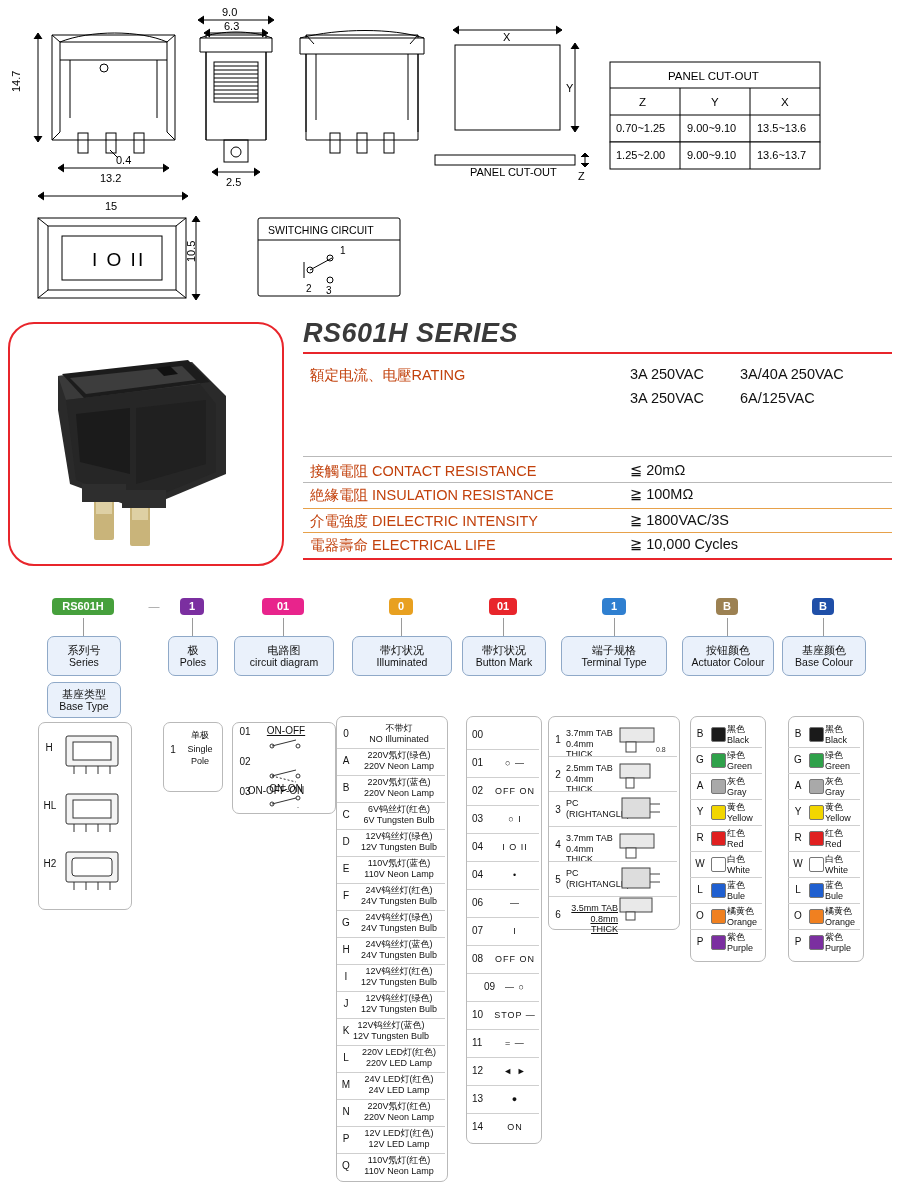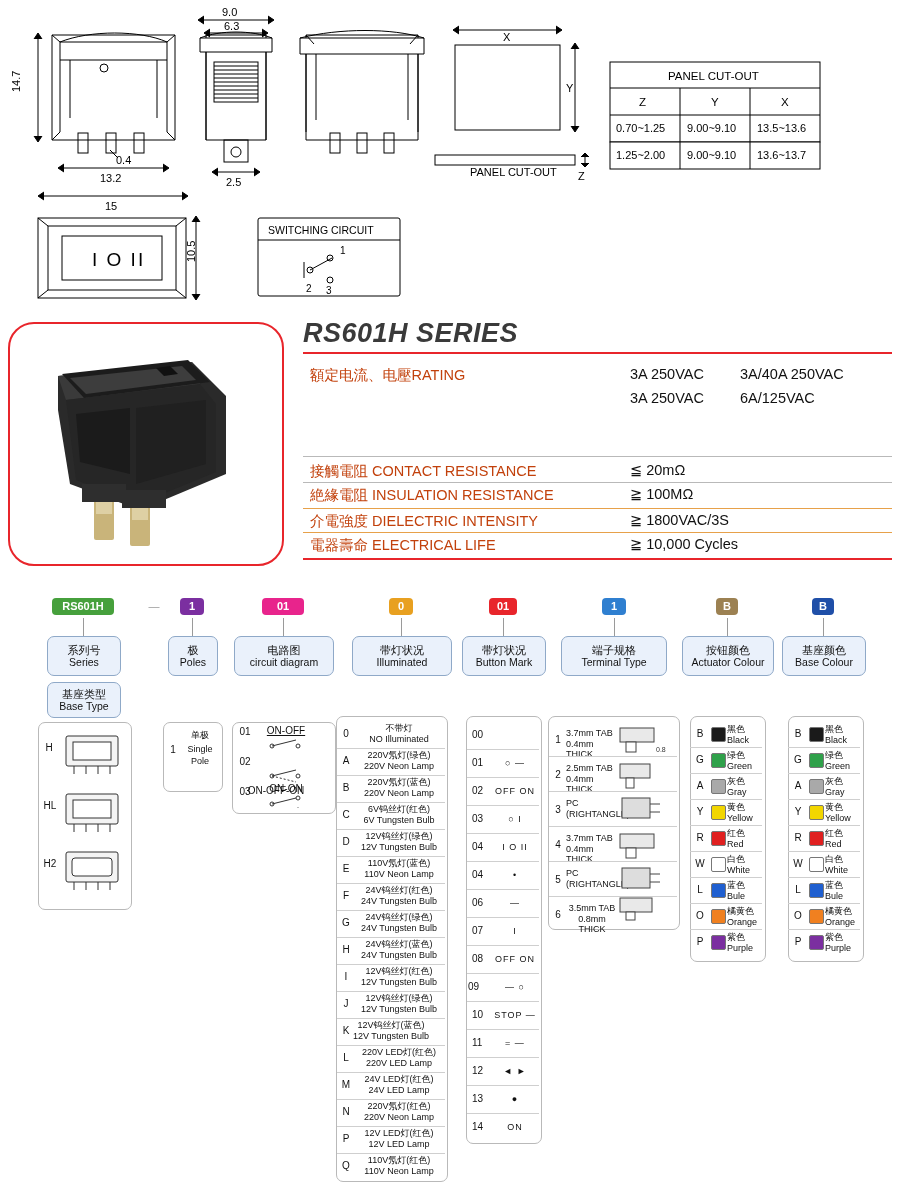--- a/index.html
+++ b/index.html
@@ -466,21 +466,21 @@
     <div class="rdiv" style="left:467px;top:889px;width:72px;"></div>
     <div class="code" style="left:468px;top:897px;width:18px;text-align:left;padding-left:4px;">06</div>
     <div class="rlabel" style="left:492px;top:898px;width:46px;font-size:9px;letter-spacing:1px;">—</div>
     <div class="rdiv" style="left:467px;top:917px;width:72px;"></div>
     <div class="code" style="left:468px;top:925px;width:18px;text-align:left;padding-left:4px;">07</div>
     <div class="rlabel" style="left:492px;top:926px;width:46px;font-size:9px;letter-spacing:1px;">I</div>
     <div class="rdiv" style="left:467px;top:945px;width:72px;"></div>
     <div class="code" style="left:468px;top:953px;width:18px;text-align:left;padding-left:4px;">08</div>
     <div class="rlabel" style="left:492px;top:954px;width:46px;font-size:9px;letter-spacing:1px;">OFF ON</div>
     <div class="rdiv" style="left:467px;top:973px;width:72px;"></div>
-    <div class="code" style="left:468px;top:981px;width:18px;text-align:left;padding-left:0;">09</div>
+    <div class="code" style="left:468px;top:981px;width:18px;text-align:left;padding-left:16px;">09</div>
     <div class="rlabel" style="left:492px;top:982px;width:46px;font-size:9px;letter-spacing:1px;">— ○</div>
     <div class="rdiv" style="left:467px;top:1001px;width:72px;"></div>
     <div class="code" style="left:468px;top:1009px;width:18px;text-align:left;padding-left:4px;">10</div>
     <div class="rlabel" style="left:492px;top:1010px;width:46px;font-size:9px;letter-spacing:1px;">STOP —</div>
     <div class="rdiv" style="left:467px;top:1029px;width:72px;"></div>
     <div class="code" style="left:468px;top:1037px;width:18px;text-align:left;padding-left:4px;">11</div>
     <div class="rlabel" style="left:492px;top:1038px;width:46px;font-size:9px;letter-spacing:1px;">= —</div>
     <div class="rdiv" style="left:467px;top:1057px;width:72px;"></div>
     <div class="code" style="left:468px;top:1065px;width:18px;text-align:left;padding-left:4px;">12</div>
     <div class="rlabel" style="left:492px;top:1066px;width:46px;font-size:9px;letter-spacing:1px;">◄ ►</div>
@@ -518,21 +518,21 @@
       <span style="display:block;">0.4mm THICK</span>
     </div>
     <div class="rdiv" style="left:549px;top:861px;width:128px;"></div>
     <div class="code" style="left:550px;top:874px;width:16px;">5</div>
     <div class="rlabel" style="left:566px;top:868px;width:52px;text-align:left;">
       <span class="cn">PC</span>
       <span style="display:block;">(RIGHTANGLE)</span>
     </div>
     <div class="rdiv" style="left:549px;top:896px;width:128px;"></div>
     <div class="code" style="left:550px;top:909px;width:16px;">6</div>
-    <div class="rlabel" style="left:566px;top:903px;width:52px;text-align:center;">
+    <div class="rlabel" style="left:566px;top:903px;width:52px;text-align:right;text-decoration:underline;">
       <span class="cn">3.5mm TAB</span>
       <span style="display:block;">0.8mm THICK</span>
     </div>
   </div>
 <svg class="abs" style="left:612px;top:722px;" width="62" height="200">
   <g stroke="#444" fill="#e9e9e9" stroke-width="1">
     <rect x="8" y="6" width="34" height="14"></rect>
       <rect x="14" y="20" width="10" height="10" fill="#fff"></rect>
     <rect x="8" y="42" width="30" height="14"></rect>
       <rect x="14" y="56" width="8" height="10" fill="#fff"></rect>

